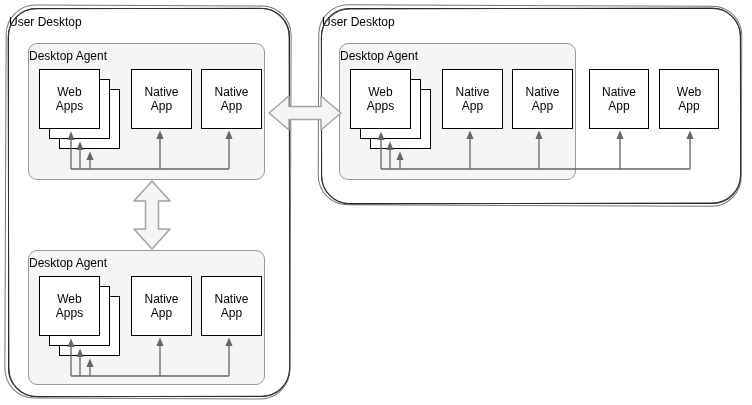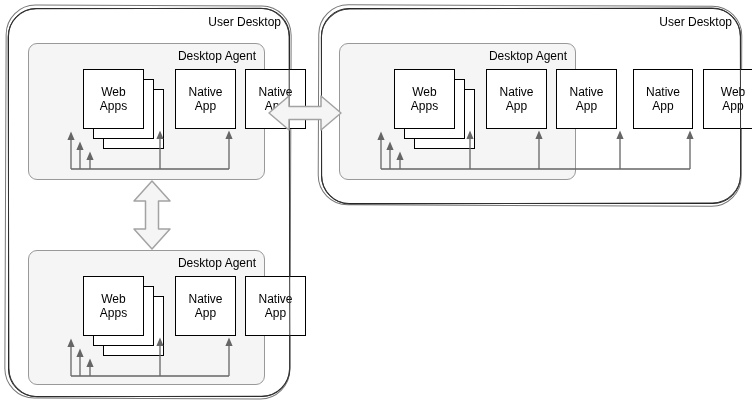--- a/index.html
+++ b/index.html
@@ -25,30 +25,30 @@
     border:1px solid #333; border-radius:29px;
     transform:rotate(-.14deg); pointer-events:none;
   }
   .agent {
     position:absolute; box-sizing:border-box;
     background:var(--agent-fill,#f5f5f5);
     border:1px solid var(--agent-border,#999);
     border-radius:9px;
   }
   .group-label {
-    position:absolute; left:0; right:8px; text-align:right;
+    position:absolute; left:0; right:8px; text-align:left;
     font-size:12px; line-height:15px; white-space:nowrap;
   }
   .desktop > .group-label { top:6px; }
   .agent  > .group-label { top:5px; }
   .appbox {
     position:absolute; width:61px; height:60px; box-sizing:border-box;
     background:var(--app-box-fill,#fff);
     border:1.2px solid var(--app-box-border,#000);
-    display:flex; align-items:center; justify-content:center; text-align:center;margin-left:44px;
+    display:flex; align-items:center; justify-content:center; text-align:center;
   }
   .box-label { font-size:12px; line-height:14.5px; white-space:pre-line; }
   svg.overlay {
     position:absolute; left:0; top:0; z-index:5; pointer-events:none;
   }
   .wire { stroke:var(--connector,#666); stroke-width:1.3; fill:none; }
   .head { fill:var(--connector,#666); stroke:none; }
   .bigarrow {
     fill:var(--big-arrow-fill,#f5f5f5);
     stroke:var(--big-arrow-stroke,#a3a3a3);

